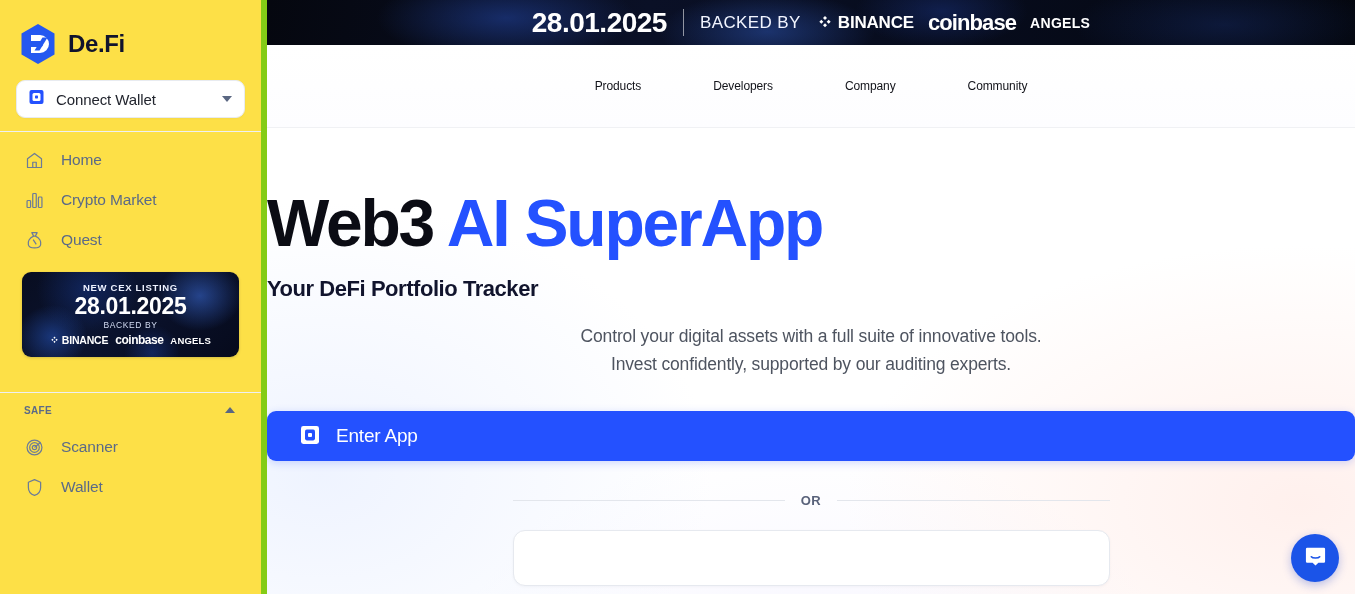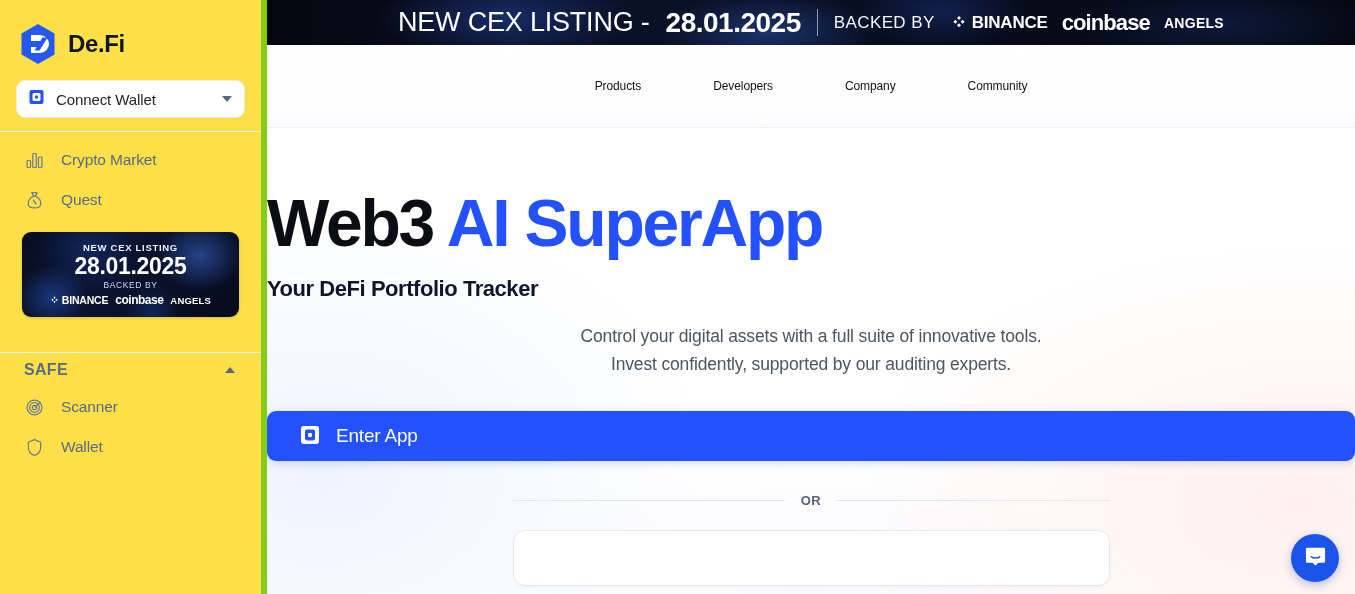--- a/index.html
+++ b/index.html
@@ -162,21 +162,21 @@
 
   .safe-section { margin-top: 22px; }
   .safe-header {
     display: flex; align-items: center;
     padding: 0 26px 0 24px;
     height: 34px;
     cursor: pointer;
   }
   .safe-title {
     flex: 1;
-    font-size: 16px;
+    font-size: 10px;
     font-weight: 700;
     letter-spacing: 0.3px;
     color: #5b6a87;
   }
   .caret-up {
     width: 0; height: 0;
     border-left: 5px solid transparent;
     border-right: 5px solid transparent;
     border-bottom: 6px solid #5a6782;
   }
@@ -383,20 +383,29 @@
         </svg>
       </span>
       <span class="cw-label">Connect Wallet</span>
       <span class="caret-down"></span>
     </div>
 
     <div class="divider-line"></div>
 
     <nav class="nav-list">
 
+      <div class="nav-item">
+        <span class="nav-icon">
+          <svg viewBox="0 0 24 24" fill="none" stroke="#6c7b98" stroke-width="1.4" stroke-linejoin="round">
+            <path d="M4 10 L12 4 L20 10 L20 20 L4 20 Z"></path>
+            <path d="M10 20 L10 14 L14 14 L14 20"></path>
+          </svg>
+        </span>
+        <span class="nav-label">Home</span>
+      </div>
 
 
       <div class="nav-item">
         <span class="nav-icon">
           <svg viewBox="0 0 24 24" fill="none" stroke="#6c7b98" stroke-width="1.4" stroke-linejoin="round">
             <rect x="3.5" y="12" width="4" height="8" rx="1"></rect>
             <rect x="10" y="4" width="4" height="16" rx="1"></rect>
             <rect x="16.5" y="8" width="4" height="12" rx="1"></rect>
           </svg>
         </span>
@@ -461,21 +470,20 @@
         </span>
         <span class="nav-label">Wallet</span>
       </div>
     </div>
   </aside>
 
   <main class="main">
 
     <div class="top-banner">
       <div class="banner-content">
-        <span class="banner-title">NEW CEX LISTING -</span>
         <span class="banner-date">28.01.2025</span>
         <span class="banner-sep"></span>
         <span class="banner-backed">BACKED BY</span>
         <span class="banner-logos">
           <span class="bl binance">
             <svg viewBox="0 0 24 24" fill="#ffffff">
               <path d="M12 1.5 L15 4.5 L12 7.5 L9 4.5 Z M6.5 7 L9.5 10 L6.5 13 L3.5 10 Z M17.5 7 L20.5 10 L17.5 13 L14.5 10 Z M12 12.5 L15 15.5 L12 18.5 L9 15.5 Z"></path>
             </svg>
             <span>BINANCE</span>
           </span>

